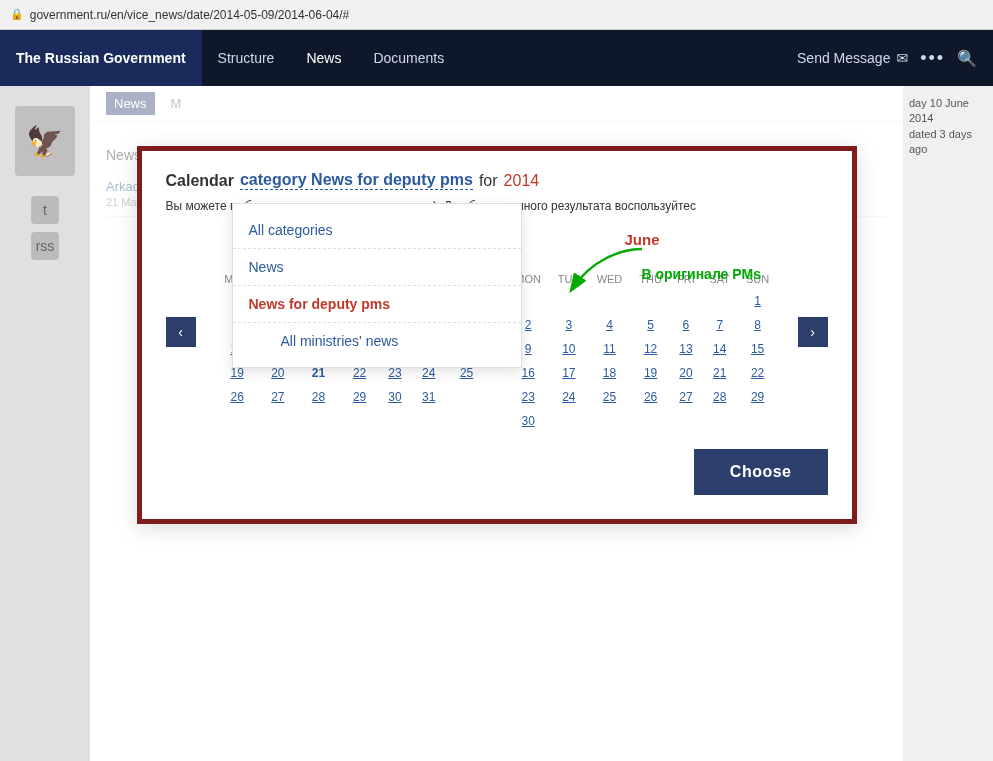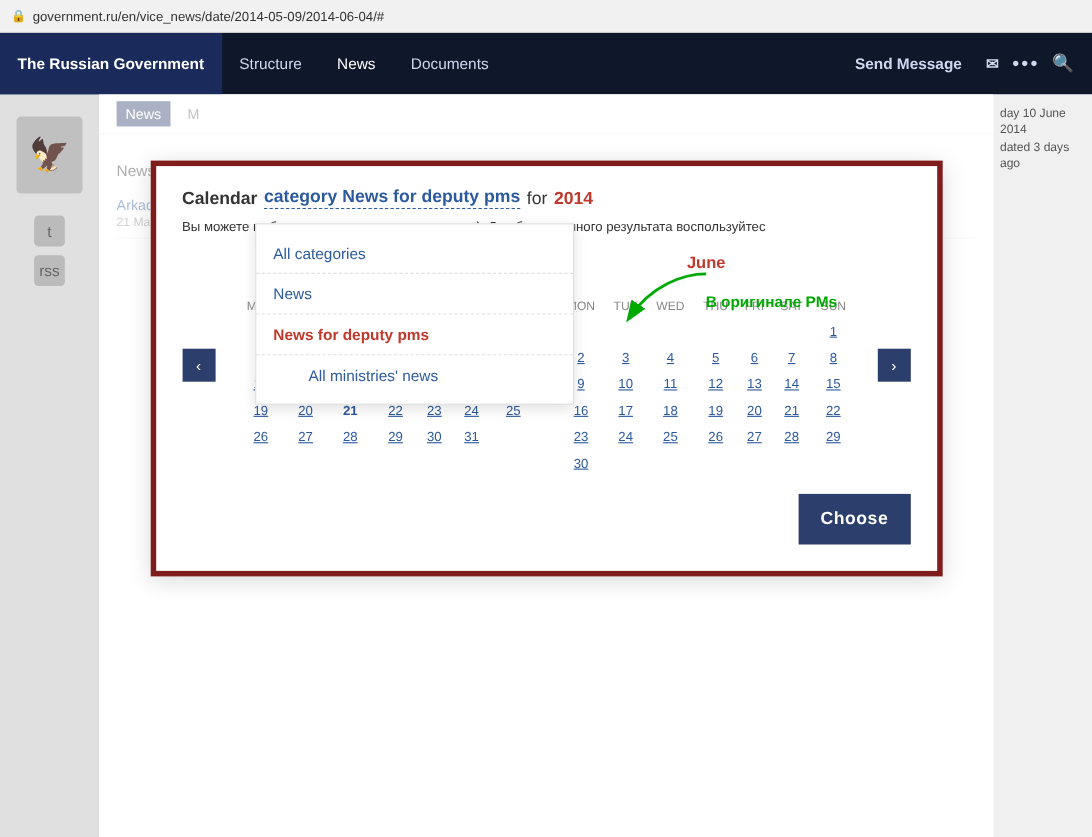--- a/index.html
+++ b/index.html
@@ -54,21 +54,21 @@
     }
     .navbar .nav-links a.active { color: #fff; }
     .navbar .nav-right {
       display: flex;
       align-items: center;
       gap: 12px;
       padding: 0 16px;
       color: #d0d8f0;
       font-size: 14px;
     }
-    .navbar .nav-right .send-msg { display: flex; align-items: flex-end; gap: 22px; font-weight: bold; }
+    .navbar .nav-right .send-msg { display: flex; align-items: flex-end; gap: 6px; }
     .navbar .nav-right .dots { font-size: 18px; letter-spacing: 2px; }
     .navbar .nav-right .search-icon { font-size: 16px; }
 
     
     .page-body {
       display: flex;
       min-height: 700px;
       background: #f5f5f5;
     }
 
@@ -167,21 +167,21 @@
       color: #2c5a9e;
       font-size: 16px;
       font-weight: bold;
       text-decoration: none;
       border-bottom: 1px dashed #2c5a9e;
     }
     .calendar-header .for-text { font-size: 16px; color: #333; }
     .calendar-header .year-link {
       color: #c0392b;
       font-size: 16px;
-      font-weight: bold;
+      font-weight: normal;
       text-decoration: none;
     }
 
     
     .dropdown-menu {
       position: absolute;
       top: 52px;
       left: 90px;
       background: #fff;
       border: 1px solid #ddd;
@@ -306,21 +306,21 @@
     
     .choose-btn-row {
       display: flex;
       justify-content: flex-end;
       padding: 16px 0 4px 0;
     }
     .choose-btn {
       background: #2c3e6b;
       color: #fff;
       border: none;
-      padding: 14px 20px;
+      padding: 14px 36px;
       font-size: 16px;
       font-weight: bold;
       cursor: pointer;
       letter-spacing: 0.5px;
     }
 
     
     .page-nav-bar {
       display: flex;
       align-items: center;

